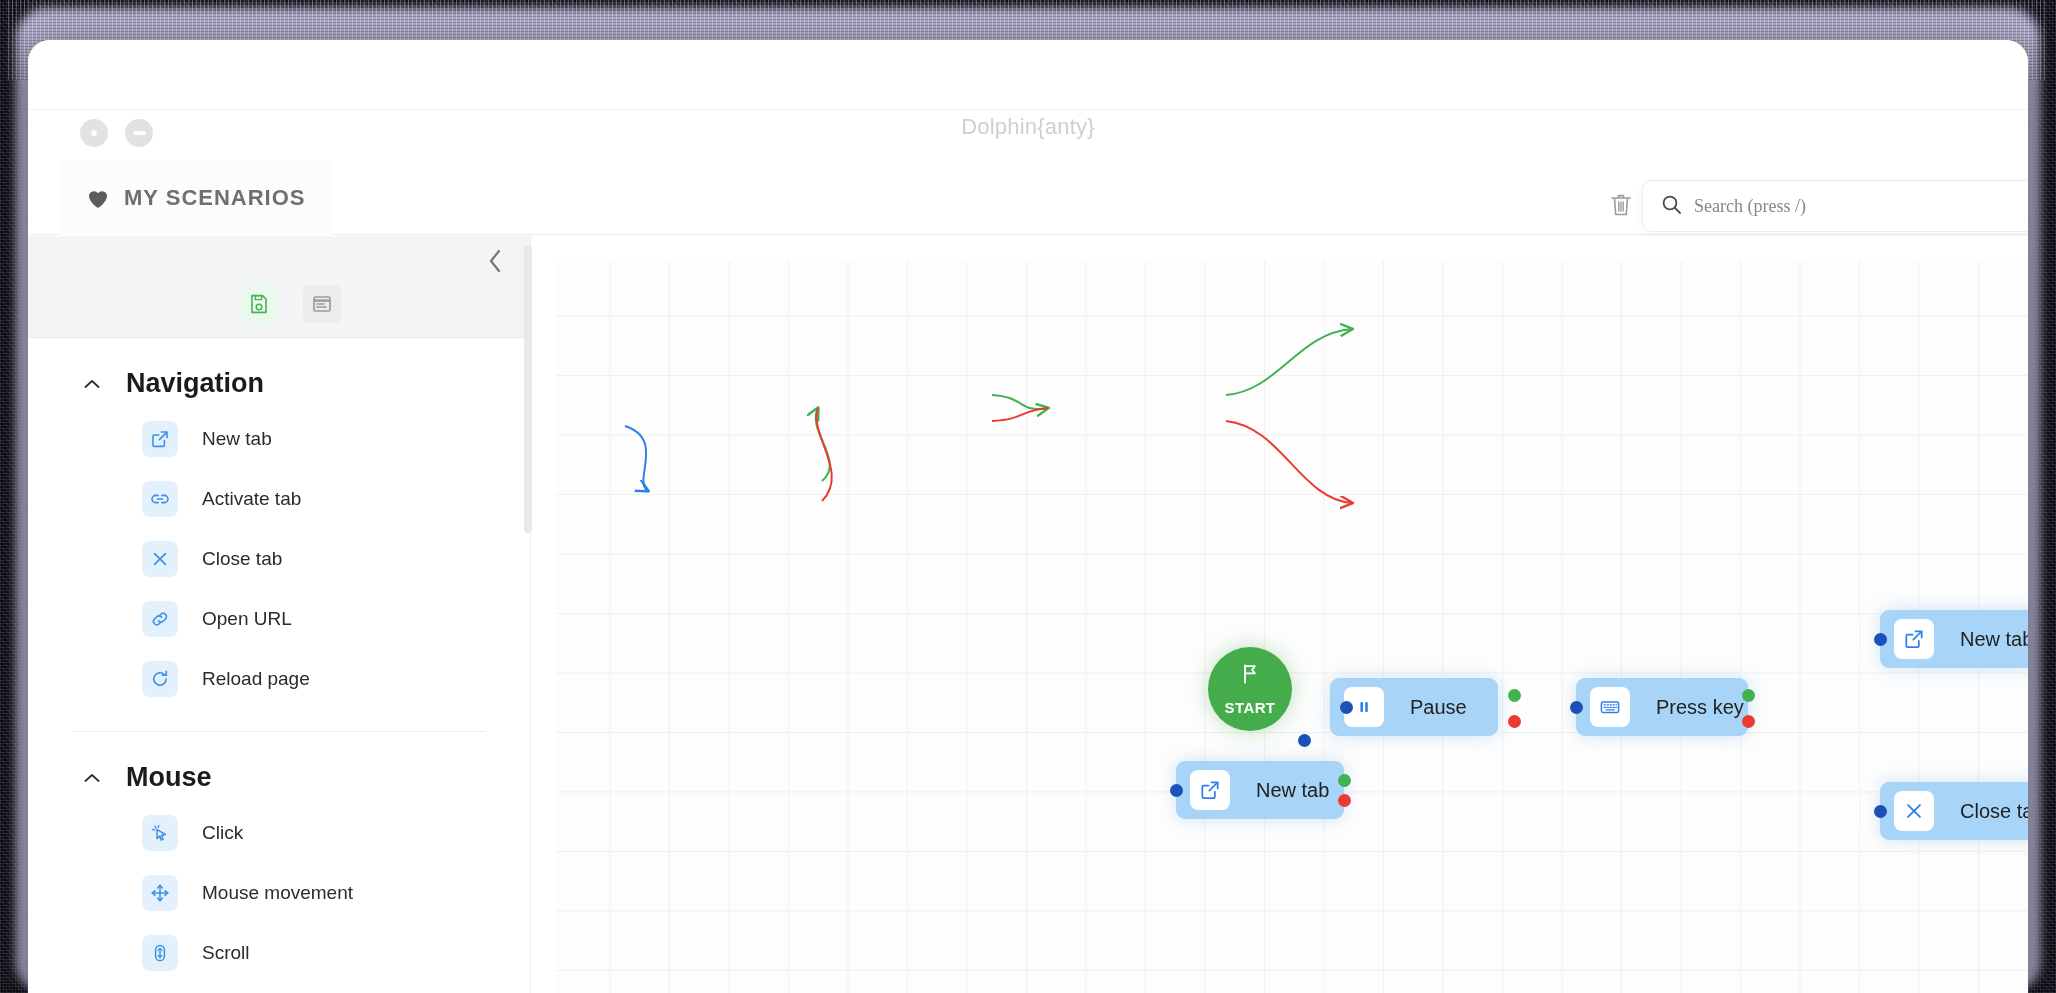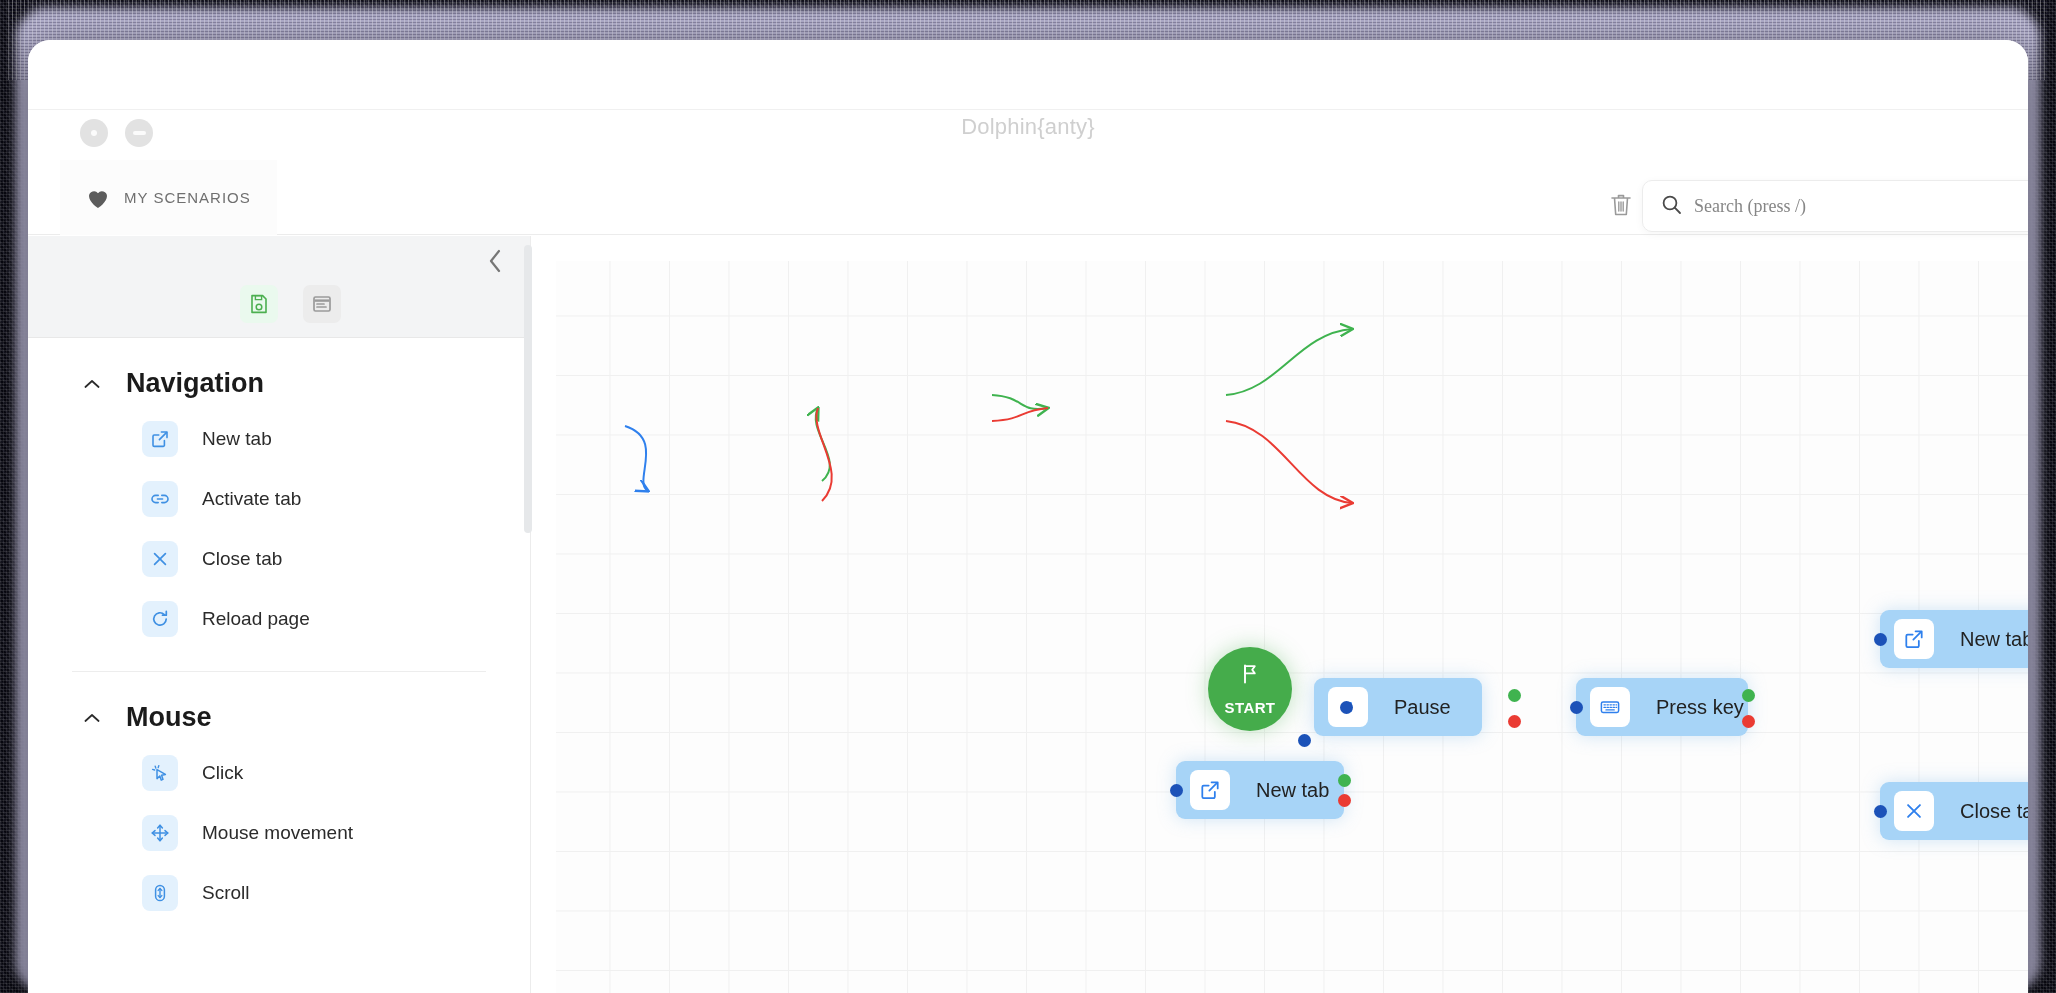--- a/index.html
+++ b/index.html
@@ -106,23 +106,23 @@
     display: flex;
     align-items: center;
     gap: 14px;
     padding: 0 26px;
     cursor: pointer;
   }
   #tab-my-scenarios { left: 32px; background: #fcfcfc; }
   #tab-create       { left: 276px; border-bottom: 3px solid #2f80ed; }
 
   .tab-label {
-    font-size: 15px;
+    font-size: 22px;
     letter-spacing: 1.0px;
-    font-weight: 400;
+    font-weight: 700;
   }
   #tab-my-scenarios .tab-label { color: #6f6f6f; }
   #tab-create .tab-label { color: #2f80ed; }
 
   .heart-icon { width: 24px; height: 22px; display:block; }
   .sparkle-icon { width: 26px; height: 26px; display:block; }
 
   .beta-badge {
     background: #ffe49a;
     color: #eaa100;
@@ -436,20 +436,29 @@
 
       <div class="action-item">
         <span class="action-icon">
           <svg width="20" height="20" viewBox="0 0 20 20">
             <path d="M4.6 4.6 L15.4 15.4 M15.4 4.6 L4.6 15.4" stroke="#3f90e3" stroke-width="1.7" stroke-linecap="round"></path>
           </svg>
         </span>
         <span class="action-label">Close tab</span>
       </div>
 
+      <div class="action-item">
+        <span class="action-icon">
+          <svg width="20" height="20" viewBox="0 0 20 20">
+            <path d="M8.4 11.8a3.3 3.3 0 0 0 4.9.4l2.2-2.2a3.3 3.3 0 0 0-4.7-4.7l-1.3 1.2" fill="none" stroke="#3f90e3" stroke-width="1.6" stroke-linecap="round"></path>
+            <path d="M11.6 8.2a3.3 3.3 0 0 0-4.9-.4L4.5 10a3.3 3.3 0 0 0 4.7 4.7l1.3-1.2" fill="none" stroke="#3f90e3" stroke-width="1.6" stroke-linecap="round"></path>
+          </svg>
+        </span>
+        <span class="action-label">Open URL</span>
+      </div>
 
       <div class="action-item">
         <span class="action-icon">
           <svg width="20" height="20" viewBox="0 0 20 20">
             <path d="M16.2 10a6.2 6.2 0 1 1-1.9-4.5" fill="none" stroke="#3f90e3" stroke-width="1.7" stroke-linecap="round"></path>
             <path d="M16.3 2.4v3.8h-3.8" fill="none" stroke="#3f90e3" stroke-width="1.7" stroke-linecap="round" stroke-linejoin="round"></path>
           </svg>
         </span>
         <span class="action-label">Reload page</span>
       </div>
@@ -550,21 +559,21 @@
           <path d="M16.4 3.6 L9.4 10.6" fill="none" stroke="#2f80ed" stroke-width="1.6" stroke-linecap="round"></path>
           <path d="M14.4 11.6v4.6a1.2 1.2 0 0 1-1.2 1.2H4.2A1.2 1.2 0 0 1 3 16.2V7.2A1.2 1.2 0 0 1 4.2 6h4.6" fill="none" stroke="#2f80ed" stroke-width="1.6" stroke-linecap="round" stroke-linejoin="round"></path>
         </svg>
       </span>
       <span class="node-label">New tab</span>
     </div>
     <span class="port blue" style="left:614px; top:523px;"></span>
     <span class="port green" style="left:782px; top:513px;"></span>
     <span class="port red" style="left:782px; top:533px;"></span>
 
-    <div class="node" style="left:758px; top:417px; width:168px;">
+    <div class="node" style="left:774px; top:417px; width:168px;">
       <span class="node-icon">
         <svg width="20" height="20" viewBox="0 0 20 20">
           <rect x="6.4" y="5" width="2.6" height="10" rx="1" fill="#2f80ed"></rect>
           <rect x="11.2" y="5" width="2.6" height="10" rx="1" fill="#2f80ed"></rect>
         </svg>
       </span>
       <span class="node-label">Pause</span>
     </div>
     <span class="port blue" style="left:784px; top:440px;"></span>
     <span class="port green" style="left:952px; top:428px;"></span>

